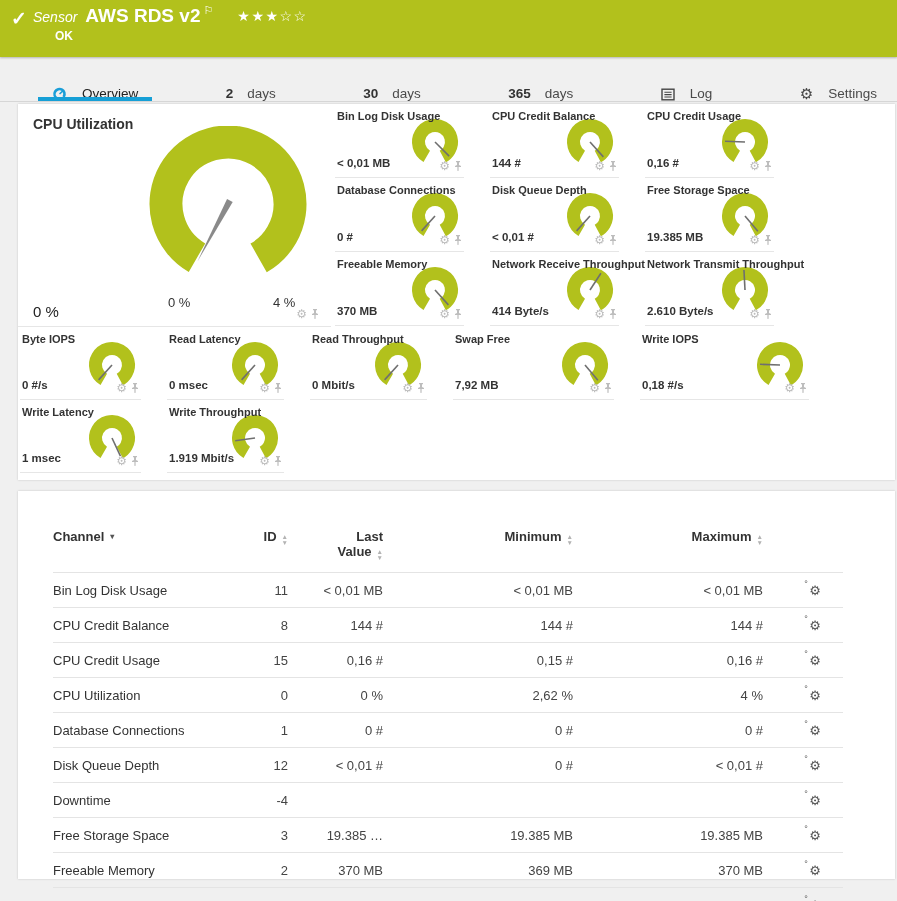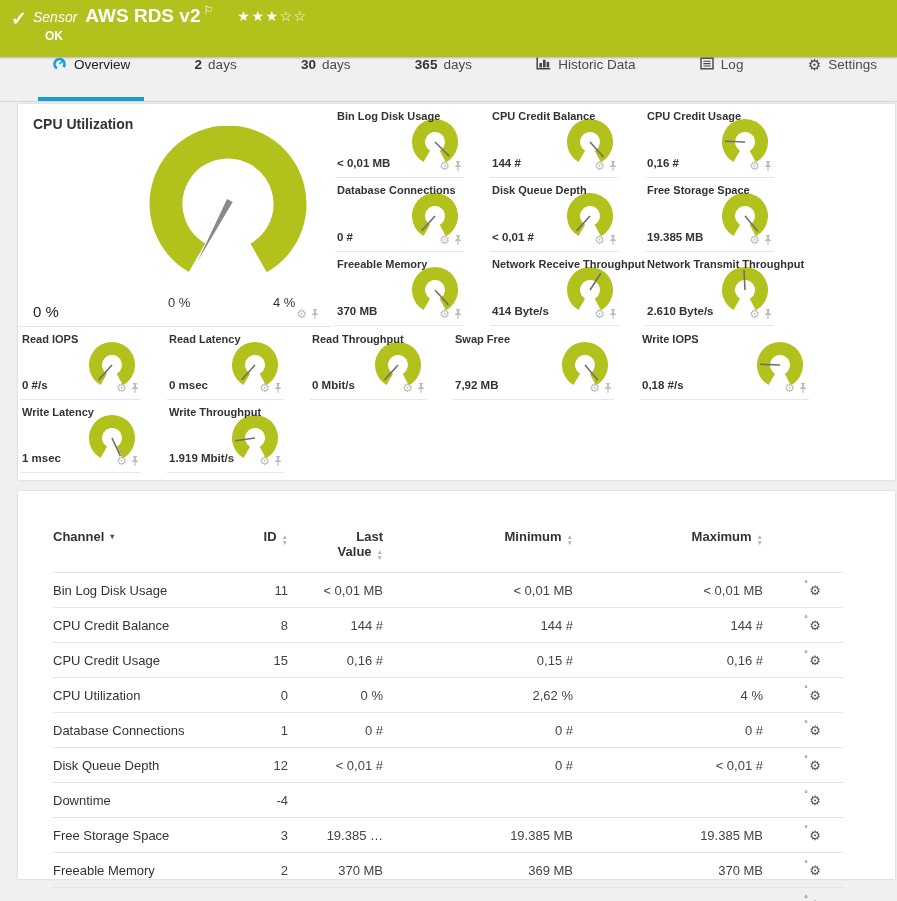--- a/index.html
+++ b/index.html
@@ -15,27 +15,27 @@
     background:var(--green,#b2c11c);
     color:#fff;
     box-shadow:0 1px 2px rgba(0,0,0,.25);
   }
   .check { position:absolute; left:11px; top:7px; font-size:19px; font-weight:bold; }
   .row1 { position:absolute; left:33px; top:5px; display:flex; align-items:baseline; white-space:nowrap; }
   .kind { font-style:italic; font-size:14px; }
   .sname { font-weight:bold; font-size:19px; margin-left:8px; }
   .flag { font-size:11px; margin-left:3px; position:relative; top:-8px; }
   .stars { font-size:14px; margin-left:24px; letter-spacing:1.5px; position:relative; top:-1px; }
-  .row2 { position:absolute; left:45px; top:29px; font-size:12px; font-weight:bold; }
+  .row2 { position:absolute; left:55px; top:29px; font-size:12px; font-weight:bold; }
   
   .tabbar {
     height:44px; display:flex; align-items:stretch; justify-content:space-between;
     padding:0 10px 0 42px; border-bottom:1px solid #d6d6d6; background:#f0f0f0;
   }
-  .tab { position:relative; display:flex; align-items:flex-start; gap:7px; padding:0 10px; font-size:13.5px; color:#4a4a4a; cursor:pointer; }
+  .tab { position:relative; display:flex; align-items:flex-end; gap:15px; padding:0 10px; font-size:13.5px; color:#4a4a4a; cursor:pointer; }
   .tab .ticon { display:flex; align-items:center; }
   .tab .ticon svg { display:block; }
   .tab .num { font-weight:bold; color:#333; margin-right:-1px; }
   .tab.active { color:#222; }
   .tab.active::after { content:""; position:absolute; left:-4px; right:-4px; bottom:0; height:4px; background:var(--blue,#169fd6); }
   .gearglyph { font-size:15px; color:#444; line-height:1; }
   
   .card { background:#fff; margin-left:18px; margin-right:2px; box-shadow:0 0 2px rgba(0,0,0,.18); }
   #gauges-card { position:relative; height:376px; margin-top:2px; }
   #table-card { position:relative; height:388px; margin-top:11px; padding-top:36px; box-sizing:border-box; }
@@ -113,32 +113,20 @@
     <span class="num">30</span>
     <span class="tlabel">days</span>
   </div>
     <div class="tab">
 
     <span class="num">365</span>
     <span class="tlabel">days</span>
   </div>
     <div class="tab">
     <span class="ticon">
-        <svg width="15" height="13" viewBox="0 0 15 13">
-          <path d="M1.2 0.5v11.3h13" stroke="#444" stroke-width="1.5" fill="none"></path>
-          <rect x="3.4" y="6" width="2.6" height="4.4" fill="#444"></rect>
-          <rect x="7" y="2.8" width="2.6" height="7.6" fill="#444"></rect>
-          <rect x="10.6" y="4.8" width="2.6" height="5.6" fill="#444"></rect>
-        </svg>
-      </span>
-
-    <span class="tlabel">Historic Data</span>
-  </div>
-    <div class="tab">
-    <span class="ticon">
         <svg width="14" height="13" viewBox="0 0 14 13">
           <rect x="1" y="1.2" width="12" height="10.6" fill="none" stroke="#444" stroke-width="1.4"></rect>
           <path d="M3.4 4.2h7.2 M3.4 6.6h7.2 M3.4 9h7.2" stroke="#444" stroke-width="1.1"></path>
         </svg>
       </span>
 
     <span class="tlabel">Log</span>
   </div>
     <div class="tab">
     <span class="ticon">
@@ -291,21 +279,21 @@
     <span class="gicons">
       <span class="ggear">⚙</span>
       <svg width="8" height="10" viewBox="0 0 8 10">
             <path d="M2 0h4v1L5 1.5V4l2 1v1H4.6V9.7L4 10l-.6-.3V6H1V5l2-1V1.5L2 1z" fill="#bdbdbd"></path>
           </svg>
     </span>
   </div>
     </div>
   <div class="grid5">
       <div class="gcell">
-    <span class="glabel">Read IOPS</span>
+    <span class="glabel">Byte IOPS</span>
     <svg class="smallg" width="58" height="54" viewBox="0 0 58 54">
       <circle class="ring" cx="29" cy="26" r="16.5" stroke-dasharray="86.4 17.3" transform="rotate(120 29 26)"></circle>
       <line class="needle-line needle" x1="29" y1="26" x2="29" y2="6" transform="rotate(222 29 26)"></line>
     </svg>
     <span class="gvalue">0 #/s</span>
     <span class="gicons">
       <span class="ggear">⚙</span>
       <svg width="8" height="10" viewBox="0 0 8 10">
             <path d="M2 0h4v1L5 1.5V4l2 1v1H4.6V9.7L4 10l-.6-.3V6H1V5l2-1V1.5L2 1z" fill="#bdbdbd"></path>
           </svg>

